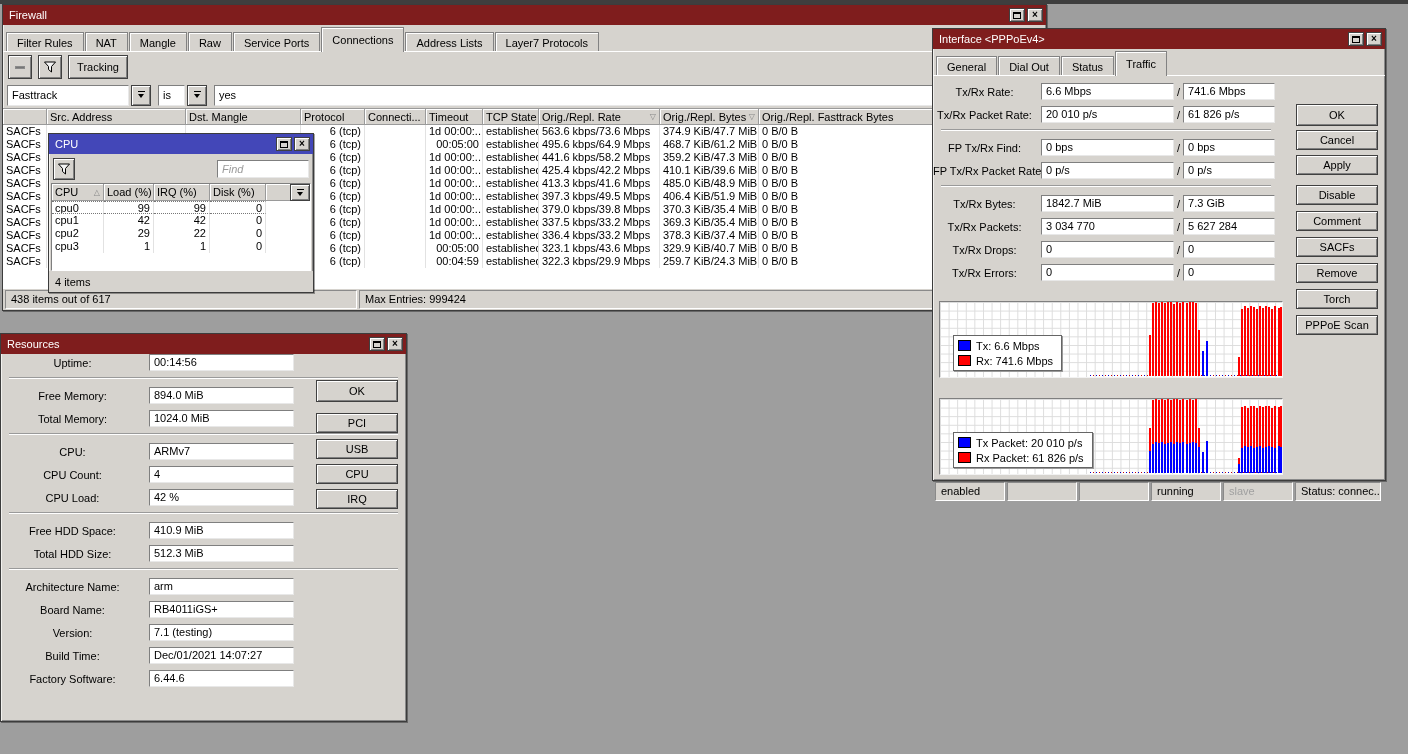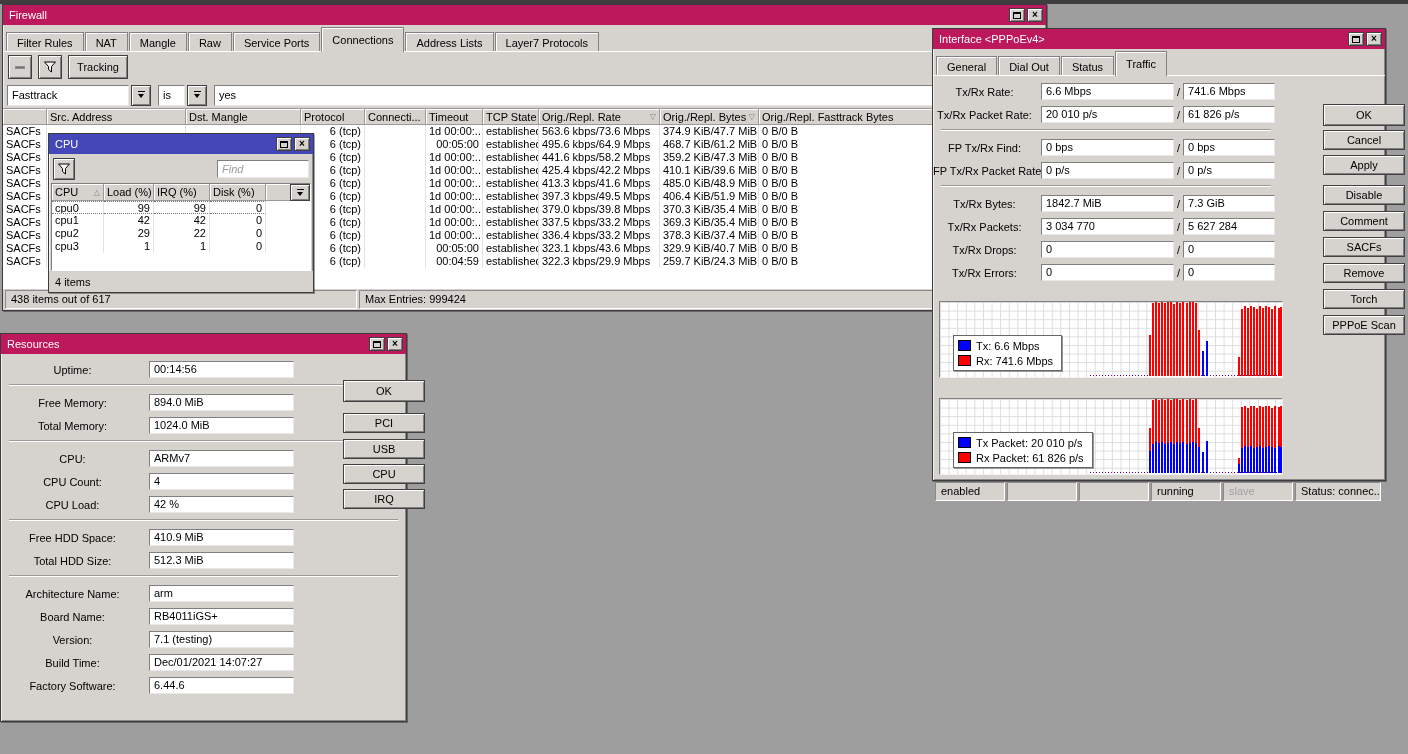--- a/index.html
+++ b/index.html
@@ -2,21 +2,21 @@
 <html><head>
 <meta charset="utf-8">
 <style>
   * { margin:0; padding:0; box-sizing:border-box; }
   html,body { width:1408px; height:754px; overflow:hidden; }
   body { font-family:"Liberation Sans","DejaVu Sans",sans-serif; font-size:11px; background:#9e9e9e; position:relative; color:#000; }
   .top-strip { position:absolute; left:0; top:0; width:1408px; height:4px; background:#3e3e3e; }
 
   .win { position:absolute; background:#d6d3ce; border:1px solid #3c3c3c; box-shadow: inset 1px 1px 0 #f2f1ee, inset -1px -1px 0 #8a8a8a, 1px 1px 0 rgba(0,0,0,.35); display:flex; flex-direction:column; }
   .titlebar { height:20px; flex:0 0 20px; display:flex; align-items:center; padding:0 3px 0 6px; color:#fff; }
-  .titlebar.inactive { background:#be185d; }
+  .titlebar.inactive { background:#7f1d1d; }
   .titlebar.active { background:#4347b8; }
   .tb-buttons { margin-left:auto; display:flex; gap:2px; }
   .wbtn { width:16px; height:14px; background:#d6d3ce; border:1px solid #404040; box-shadow: inset 1px 1px 0 #fff, inset -1px -1px 0 #808080; color:#000; display:flex; align-items:center; justify-content:center; font-size:10px; font-weight:bold; line-height:1; cursor:default; }
   .maxglyph { width:8px; height:7px; border:1px solid #000; border-top-width:2px; display:block; }
 
   .btn { background:#d6d3ce; border:1px solid #404040; box-shadow: inset 1px 1px 0 #fff, inset -1px -1px 0 #808080; font-family:inherit; font-size:11px; display:flex; align-items:center; justify-content:center; cursor:default; }
   .input { background:#fff; border:1px solid; border-color:#7f7f7f #e8e8e8 #e8e8e8 #7f7f7f; font-family:inherit; font-size:11px; padding:0 4px; height:21px; outline:none; }
   .dg { position:relative; width:9px; height:8px; display:block; }
   .dg-line { position:absolute; top:0; left:1px; right:1px; height:1px; background:#000; }
   .dg-tri { position:absolute; top:3px; left:1px; width:0; height:0; border-left:3.5px solid transparent; border-right:3.5px solid transparent; border-top:4px solid #000; }
@@ -53,27 +53,27 @@
   #find-input::placeholder { color:#9a9a9a; font-style:italic; }
   #cpu-panel { flex:1 1 auto; background:#fff; border:1px solid; border-color:#7f7f7f #fff #fff #7f7f7f; margin:0 2px; overflow:hidden; display:flex; flex-direction:column; }
   #cpu-head { display:flex; height:17px; background:#d6d3ce; }
   #cpu-body .trow.focused .tcell { border-top:1px dotted #777; border-bottom:1px dotted #777; }
   #cpu-footer { height:21px; flex:0 0 21px; display:flex; align-items:center; padding:0 6px; background:#d6d3ce; }
   .hfill { flex:1 1 auto; border-bottom:1px solid #9a9a9a; box-shadow: inset 1px 1px 0 #fff; }
   .hdropbtn { width:20px; height:17px; flex:0 0 20px; }
 
   
   #resources { left:0px; top:333px; width:407px; height:389px; z-index:2; }
-  #res-content { position:relative; flex:1 1 auto; padding-top:7px; }
+  #res-content { position:relative; flex:1 1 auto; padding-top:0; }
   .fieldrow { display:flex; align-items:center; height:17px; margin-bottom:6px; }
   .flabel { width:148px; text-align:center; padding-right:5px; white-space:nowrap; }
   .fbox { width:145px; height:17px; background:#fff; border:1px solid; border-color:#7f7f7f #e8e8e8 #e8e8e8 #7f7f7f; padding:1px 4px; white-space:nowrap; overflow:hidden; }
   .sep { height:2px; border-top:1px solid #9a9a9a; border-bottom:1px solid #fff; margin:2px 8px 8px 8px; }
   #res-buttons { position:absolute; left:315px; top:0; width:82px; }
-  #res-buttons .btn, #if-buttons .btn { position:absolute; left:0; width:82px; height:20px;margin-left:27px; }
+  #res-buttons .btn, #if-buttons .btn { position:absolute; left:0; width:82px; height:20px; }
 
   
   #iface { left:932px; top:28px; width:454px; height:453px; z-index:4; }
   #if-content { position:relative; flex:1 1 auto; padding-top:7px; }
   #if-fields .flabel { width:108px; }
   #if-fields .fbox.b1 { width:133px; }
   #if-fields .fbox.b2 { width:92px; }
   .slash { padding:0 3px; }
   #if-fields .sep { margin:2px 8px 8px 8px; width:330px; }
   #if-buttons { position:absolute; left:363px; top:0; width:82px; }

